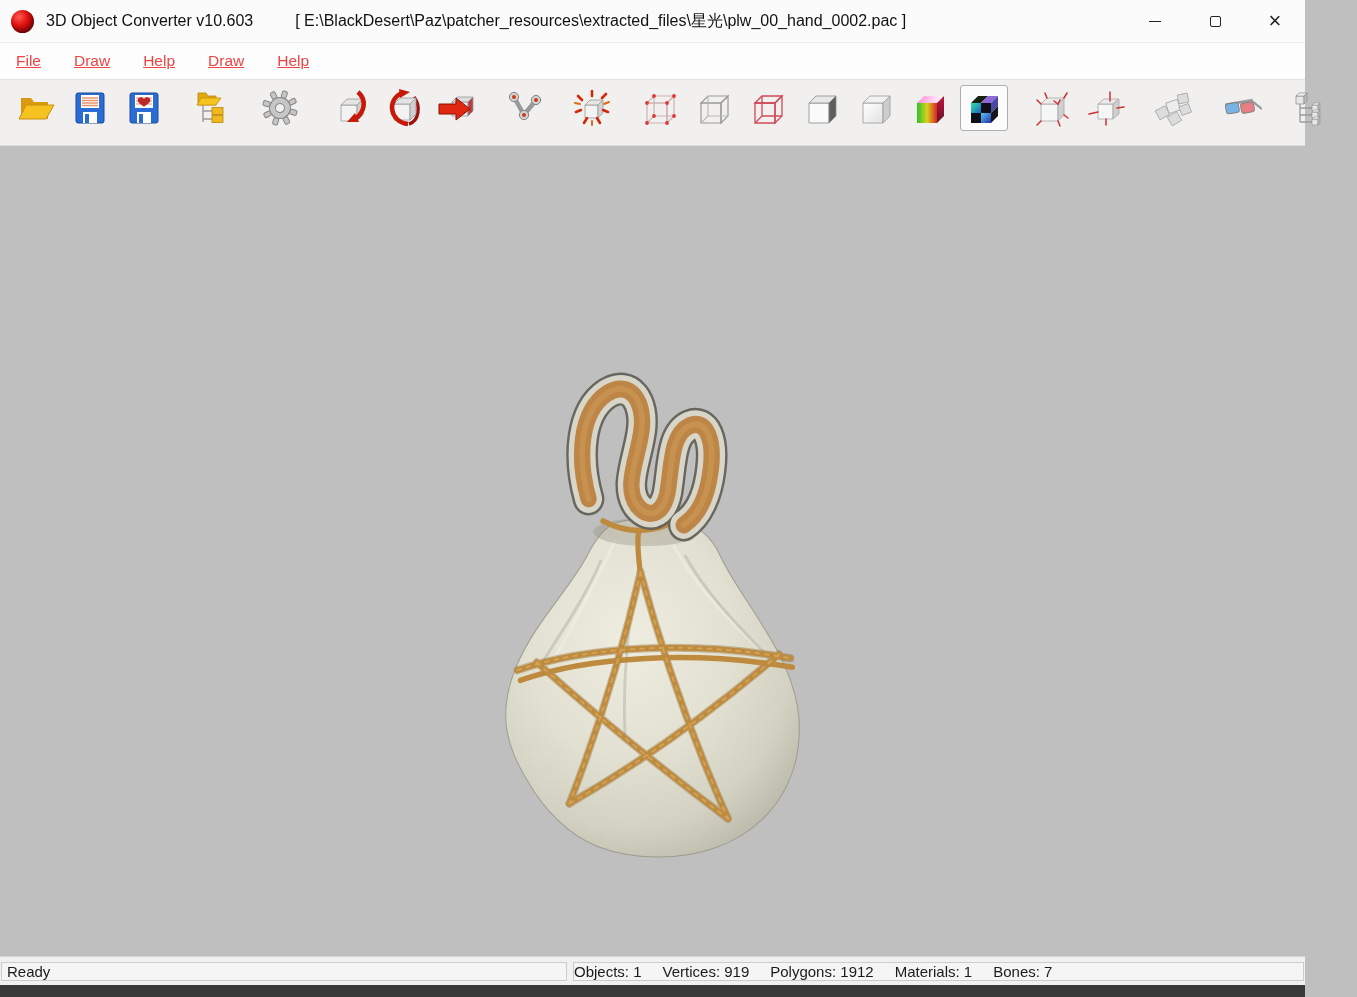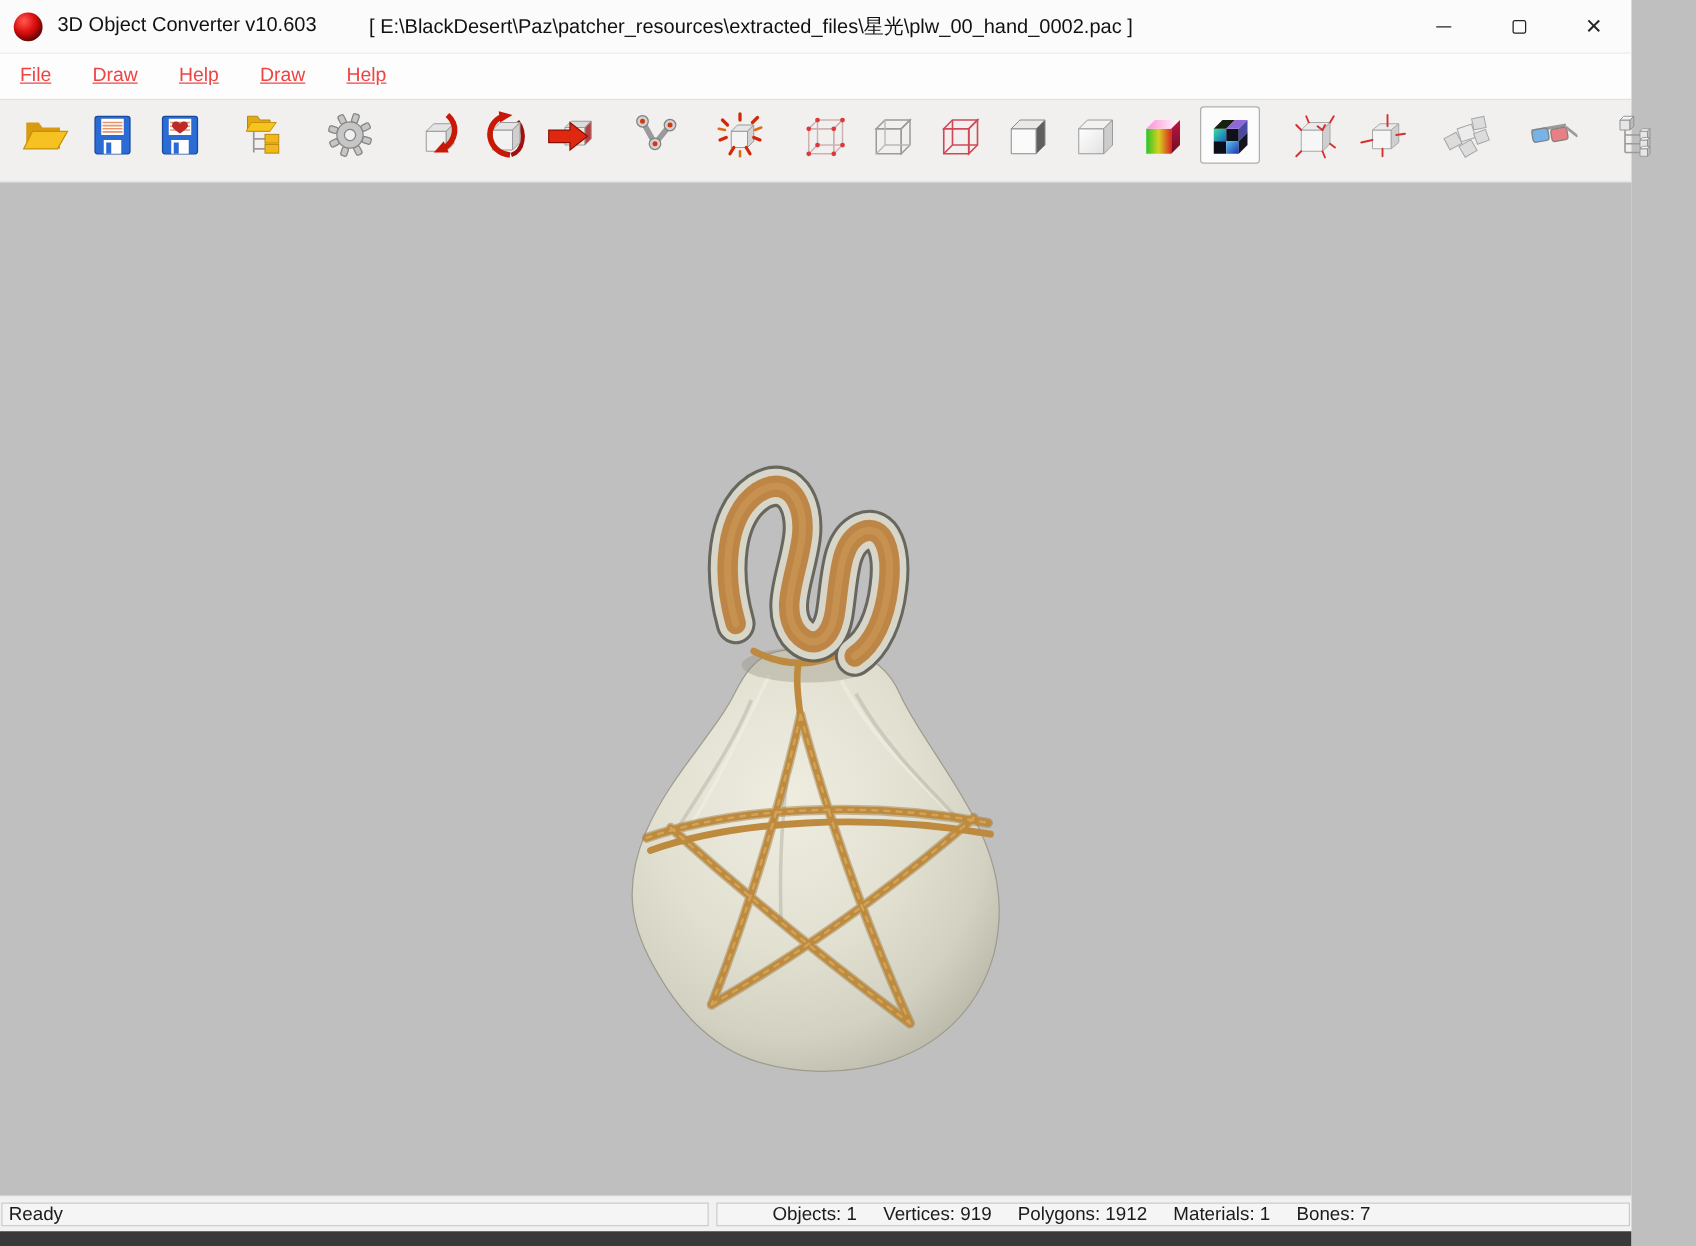--- a/index.html
+++ b/index.html
@@ -37,21 +37,21 @@
 
   
   .viewport { flex:1 1 auto; background:#c0bfbf; position:relative; overflow:hidden; }
   .viewport svg { position:absolute; inset:0; width:100%; height:100%; }
 
   
   .statusbar { height:29px; background:#f1f1f1; border-top:1px solid #d4d4d4; display:flex; align-items:center;
     flex:0 0 auto; font-size:15px; }
   .sb-panel { background:#f5f5f5; border:1px solid #cccccc; display:flex; align-items:center; }
   .sb-left { width:566px; padding-left:5px; margin:1px 0 1px 1px; }
-  .sb-right { flex:1; margin:1px 1px 1px 6px; padding-left:44px; }
+  .sb-right { flex:1; margin:1px 1px 1px 6px; }
   .sb-right span { margin-right:21px; white-space:nowrap; }
 
   .bottom-strip { height:12px; background:#393939; flex:0 0 auto; }
 </style>
 </head>
 <body>
 
 <div class="window">
 
   <div class="titlebar">

